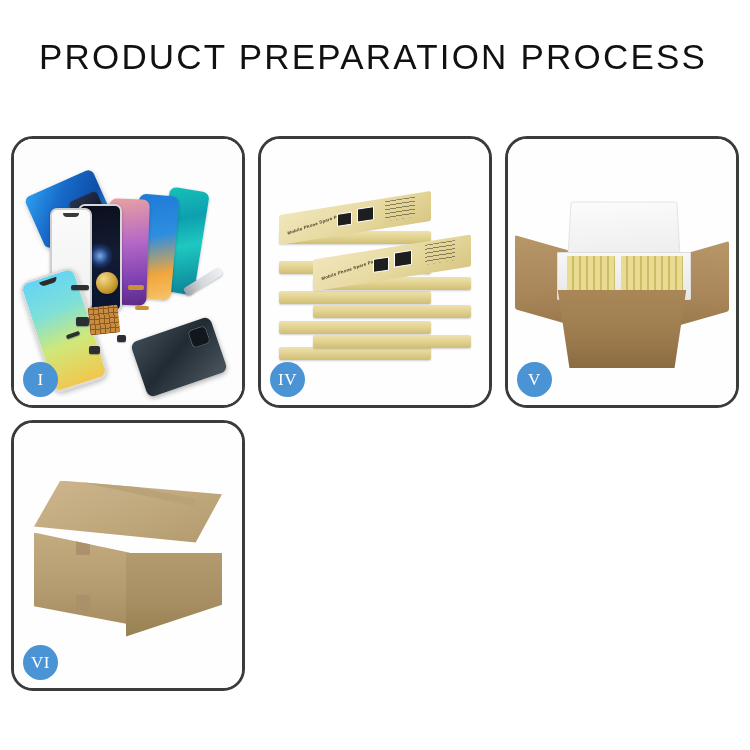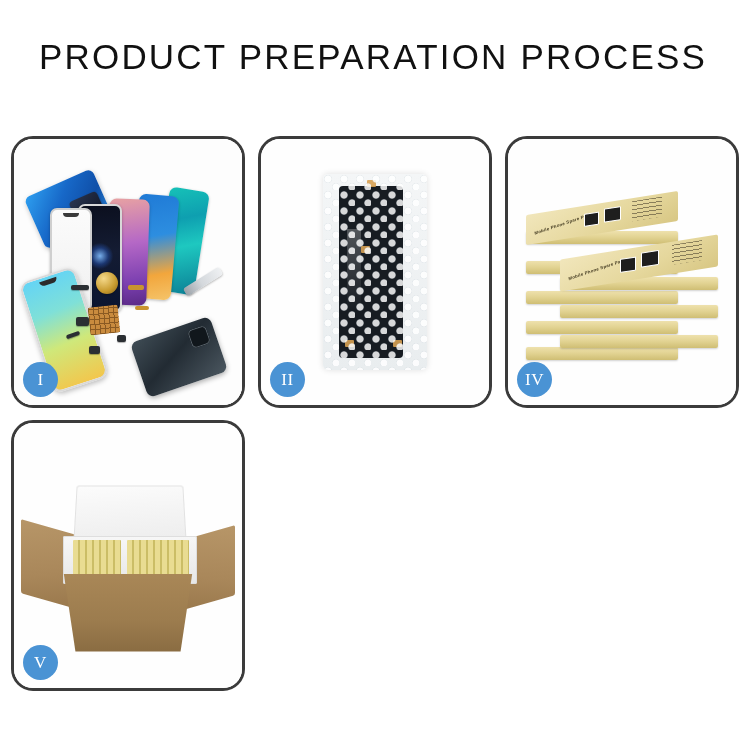--- a/index.html
+++ b/index.html
@@ -250,33 +250,20 @@
         <div class="chip" style="left:27%;top:67%;width:13px;height:9px;"></div>
         <div class="chip" style="left:33%;top:78%;width:11px;height:8px;"></div>
         <div class="chip" style="left:45%;top:74%;width:9px;height:7px;"></div>
         <div class="flex" style="left:50%;top:55%;width:16px;height:5px;"></div>
         <div class="flex" style="left:53%;top:63%;width:14px;height:4px;"></div>
         <div class="chip" style="left:23%;top:73%;width:14px;height:4px;transform:rotate(-20deg);"></div>
       </div>
       <div class="badge">I</div>
     </div>
 
-    <div class="panel">
-      <div class="stage">
-        <div class="bubble-bag">
-          <div class="bag-screen"></div>
-          <div class="bag-tape" style="left:44px;top:6px;"></div>
-          <div class="bag-tape" style="left:38px;top:72px;"></div>
-          <div class="bag-tape" style="left:22px;top:166px;"></div>
-          <div class="bag-tape" style="left:70px;top:166px;"></div>
-          <div class="bubbles"></div>
-        </div>
-      </div>
-      <div class="badge">II</div>
-    </div>
 
 
     <div class="panel">
       <div class="stage">
         <div class="stack">
 
           <div class="sbox" style="left:4px;  top:42px; width:152px; height:13px;"></div>
           <div class="sbox" style="left:4px;  top:72px; width:152px; height:13px;"></div>
           <div class="sbox" style="left:4px;  top:102px;width:152px; height:13px;"></div>
           <div class="sbox" style="left:4px;  top:132px;width:152px; height:13px;"></div>
@@ -313,15 +300,30 @@
           <div class="foam-lid"></div>
           <div class="foam-box"></div>
           <div class="yellow-row" style="left:40px; width:48px;"></div>
           <div class="yellow-row" style="left:94px; width:62px;"></div>
           <div class="c-body"></div>
         </div>
       </div>
       <div class="badge">V</div>
     </div>
 
+    <div class="panel">
+      <div class="stage">
+        <div class="carton6">
+          <div class="c6-top">
+            <div class="c6-seam"></div>
+          </div>
+          <div class="c6-left">
+            <div class="c6-tab" style="left:42px; top:6px;  width:14px; height:16px;"></div>
+            <div class="c6-tab" style="left:42px; top:62px; width:14px; height:16px;"></div>
+          </div>
+          <div class="c6-right"></div>
+        </div>
+      </div>
+      <div class="badge">VI</div>
+    </div>
 
   </div>
 </div>
 
 </body></html>

